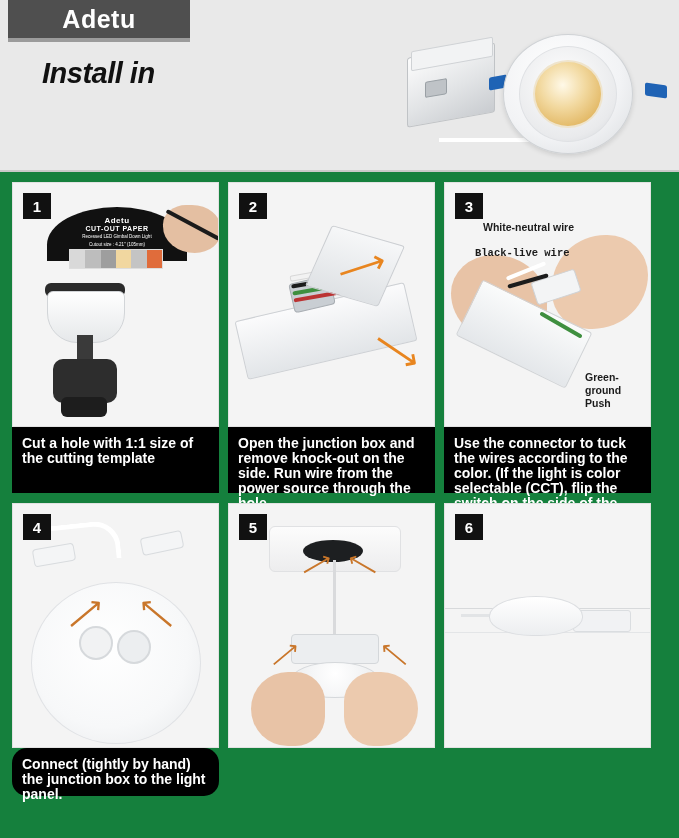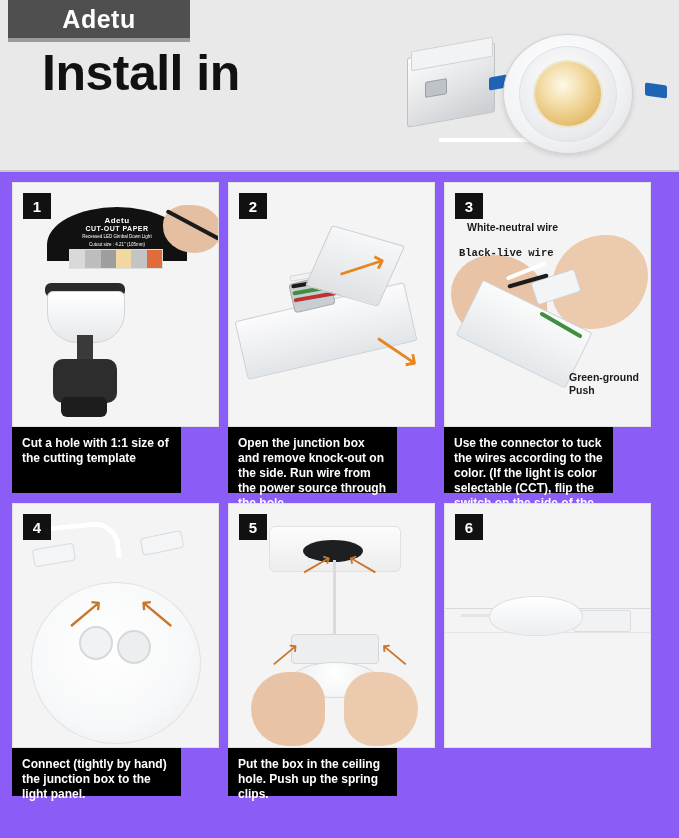--- a/index.html
+++ b/index.html
@@ -10,21 +10,21 @@
     width: 679px;
     height: 838px;
     background: #ffffff;
     font-family: "Liberation Sans", sans-serif;
     overflow: hidden;
   }
   .page {
     position: relative;
     width: 679px;
     height: 838px;
-    background: #8b5cf6;
+    background: #15803d;
   }
 
   
   .header {
     position: relative;
     width: 679px;
     height: 172px;
     background: #e9e9e9;
     overflow: hidden;
   }
@@ -52,25 +52,26 @@
     left: 8px;
     top: 38px;
     width: 182px;
     height: 4px;
     background: #9b9b9b;
   }
   .headline {
     position: absolute;
     left: 42px;
     top: 48px;
-    font-size: 50px;
+    font-size: 29px;
     line-height: 50px;
     font-weight: bold;
     color: #111111;
     letter-spacing: -0.5px;
+    font-style: italic;
   }
   .headline .l2 {
     display: block;
   }
   .header-sep {
     position: absolute;
     left: 0;
     top: 170px;
     width: 679px;
     height: 2px;
@@ -216,31 +217,31 @@
     background: #111111;
     color: #ffffff;
     font-size: 15px;
     font-weight: bold;
     display: flex;
     align-items: center;
     justify-content: center;
     z-index: 6;
   }
   .caption {
-    width: 169px;
+    width: 207px;
     background: #000000;
     color: #ffffff;
     box-sizing: border-box;
     padding: 9px 8px 10px 10px;
-    font-size: 12px;
+    font-size: 14px;
     line-height: 15px;
     font-weight: bold;
   }
   .row-1 .caption { height: 66px; }
-  .row-2 .caption { height: 48px; }
+  .row-2 .caption { height: 48px; border-radius: 15px; }
 
   
   .s1-label {
     position: absolute;
     left: 34px;
     top: 24px;
     width: 140px;
     height: 54px;
     background: #111111;
     border-radius: 50% 50% 0 0 / 70% 70% 0 0;
@@ -396,20 +397,21 @@
     transform: rotate(34deg);
     line-height: 1;
   }
 
   
   .s3-txt {
     position: absolute;
     font-size: 10.5px;
     color: #1b1b1b;
     font-weight: bold;
+    margin-left: 16px;
   }
   .s3-t1 { left: 22px; top: 38px; }
   .s3-t2 { left: 14px; top: 64px; font-family: Liberation Mono, monospace; }
   .s3-t3 { left: 124px; top: 188px; line-height: 13px; }
   .s3-handL {
     position: absolute;
     left: 6px;
     top: 72px;
     width: 96px;
     height: 88px;
@@ -787,21 +789,20 @@
           <div class="s5-wire"></div>
           <div class="s5-box"></div>
           <div class="s5-light"></div>
           <div class="s5-handL"></div>
           <div class="s5-handR"></div>
           <div class="s5-a1">⟶</div>
           <div class="s5-a2">⟶</div>
           <div class="s5-a3">⟶</div>
           <div class="s5-a4">⟶</div>
         </div>
-        <div class="caption">Put the box in the ceiling hole. Push  up the spring clips.</div>
       </div>
 
       <div class="card">
         <div class="photo">
           <div class="badge">6</div>
           <div class="s6-ceil-line"></div>
           <div class="s6-ceil-line2"></div>
           <div class="s6-cord"></div>
           <div class="s6-driver"></div>
           <div class="s6-light"></div>

